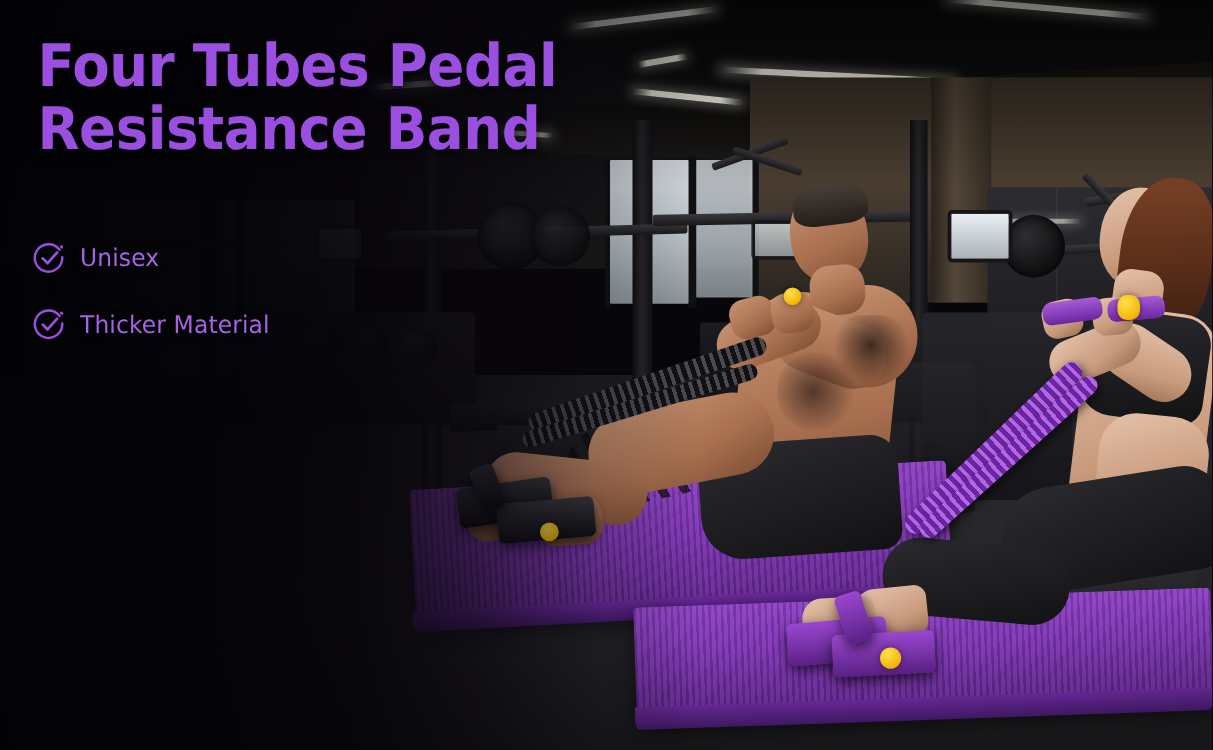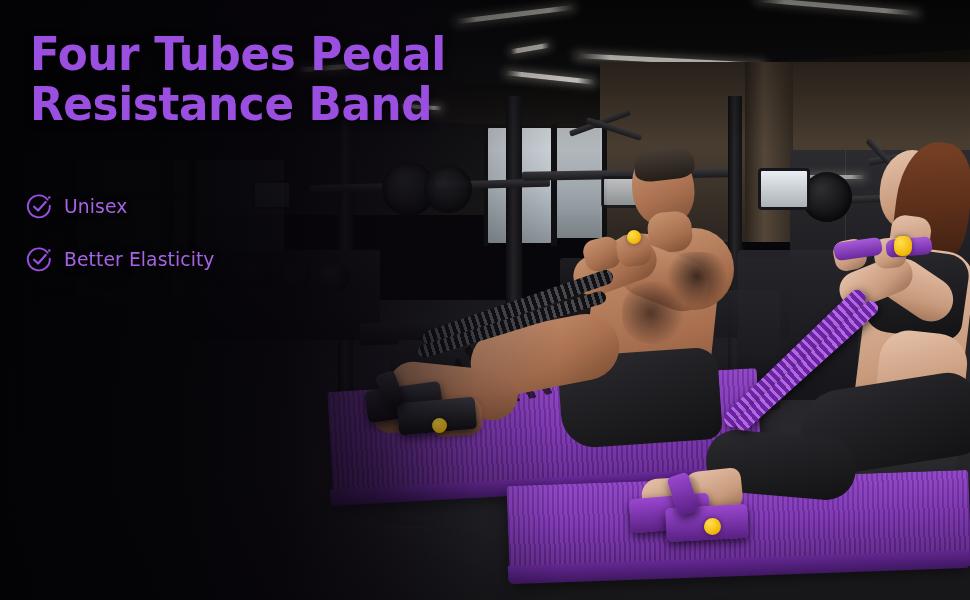--- a/index.html
+++ b/index.html
@@ -369,27 +369,27 @@
         <circle cx="27.6" cy="5.4" r="1.5" fill="#9a4fe0"></circle>
         <path d="M9.6 16.2 L14.3 20.8 L23.4 10.6" fill="none" stroke="#9a4fe0" stroke-width="2.6" stroke-linecap="round" stroke-linejoin="round"></path>
       </svg>
     </span>
     <span class="feature-label">Unisex</span>
   </li>
 
 
 
 
-
   <li class="feature">
     <span class="chk">
       <svg viewBox="0 0 32 32" aria-hidden="true">
         <path d="M25.6 8.0 A13 13 0 1 0 28.2 15.2" fill="none" stroke="#9a4fe0" stroke-width="2.3" stroke-linecap="round"></path>
         <circle cx="27.6" cy="5.4" r="1.5" fill="#9a4fe0"></circle>
         <path d="M9.6 16.2 L14.3 20.8 L23.4 10.6" fill="none" stroke="#9a4fe0" stroke-width="2.6" stroke-linecap="round" stroke-linejoin="round"></path>
       </svg>
     </span>
-    <span class="feature-label">Better Elasticity</span>
+    <span class="feature-label">Thicker Material</span>
   </li>
+
 
 </ul>
   </div>
 </div>
 
 </body></html>

